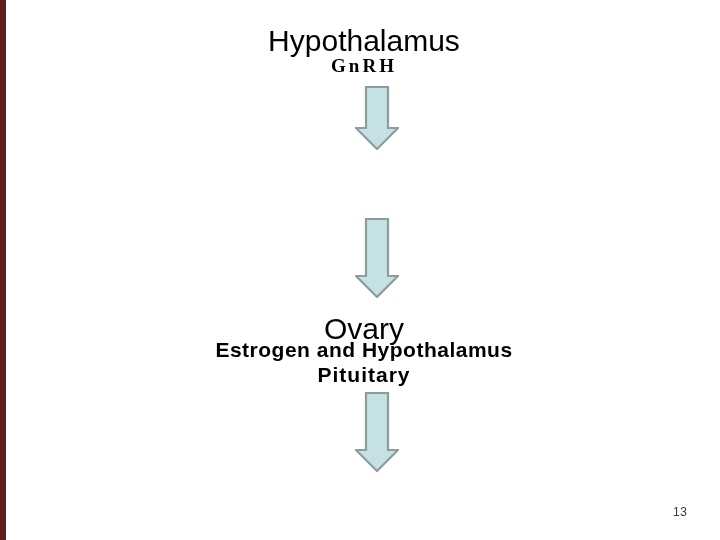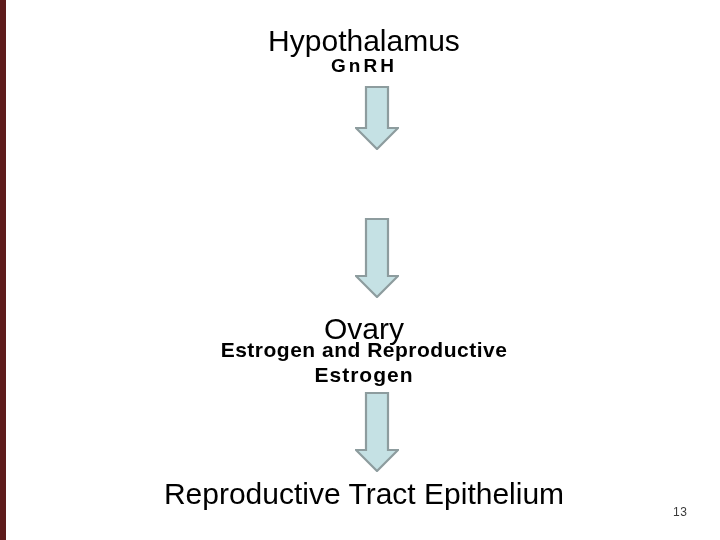--- a/index.html
+++ b/index.html
@@ -17,21 +17,21 @@
     width: 6px; height: 540px;
     background: #5e1c1c;
   }
   .content { position: absolute; left: 8px; top: 0; width: 712px; height: 540px; }
   .txt { position: absolute; left: 0; width: 100%; text-align: center; white-space: nowrap; }
 
   .node-title   { font-size: 30px; font-weight: 400; line-height: 1.1; }
   .node-sub    { font-weight: 700; line-height: 1.15; }
 
   .t-hypothalamus { top: 24px; }
-  .t-gnrh         { top: 55px;  font-size: 19px; letter-spacing: 3px; }
+  .t-gnrh         { top: 55px;  font-size: 19px; letter-spacing: 3px; font-family: Liberation Serif, serif; }
   .t-pituitary    { top: 150px; }
   .t-fshlh        { top: 185px; font-size: 20px; letter-spacing: 2.5px; }
   .t-ovary        { top: 312px; }
   .t-estrogen     { top: 338px; font-size: 21px; letter-spacing: 0.5px; }
   .t-ovulation    { top: 363px; font-size: 21px; letter-spacing: 1px; }
   .t-repro        { top: 477px; }
 
   .arrow { position: absolute; left: 347px; }
   .arrow-1 { top: 86px; }
   .arrow-2 { top: 218px; }
@@ -61,27 +61,26 @@
     </svg>
 
 
 
     <svg class="arrow arrow-2" width="44" height="80" viewBox="0 0 44 80">
       <polygon points="11,1 33,1 33,58 43,58 22,79 1,58 11,58" fill="#c5e1e4" stroke="#8d9c9e"></polygon>
     </svg>
 
     <div class="txt node-title t-ovary">Ovary</div>
 
-    <div class="txt node-sub t-estrogen">Estrogen and Reproductive</div>
+    <div class="txt node-sub t-estrogen">Estrogen and Hypothalamus</div>
 
-    <div class="txt node-sub t-ovulation">Estrogen</div>
+    <div class="txt node-sub t-ovulation">Pituitary</div>
 
     <svg class="arrow arrow-3" width="44" height="80" viewBox="0 0 44 80">
       <polygon points="11,1 33,1 33,58 43,58 22,79 1,58 11,58" fill="#c5e1e4" stroke="#8d9c9e"></polygon>
     </svg>
 
-    <div class="txt node-title t-repro">Reproductive Tract Epithelium</div>
 
   </div>
 
   <div class="page-number">13</div>
 
 </div>
 
 </body></html>

